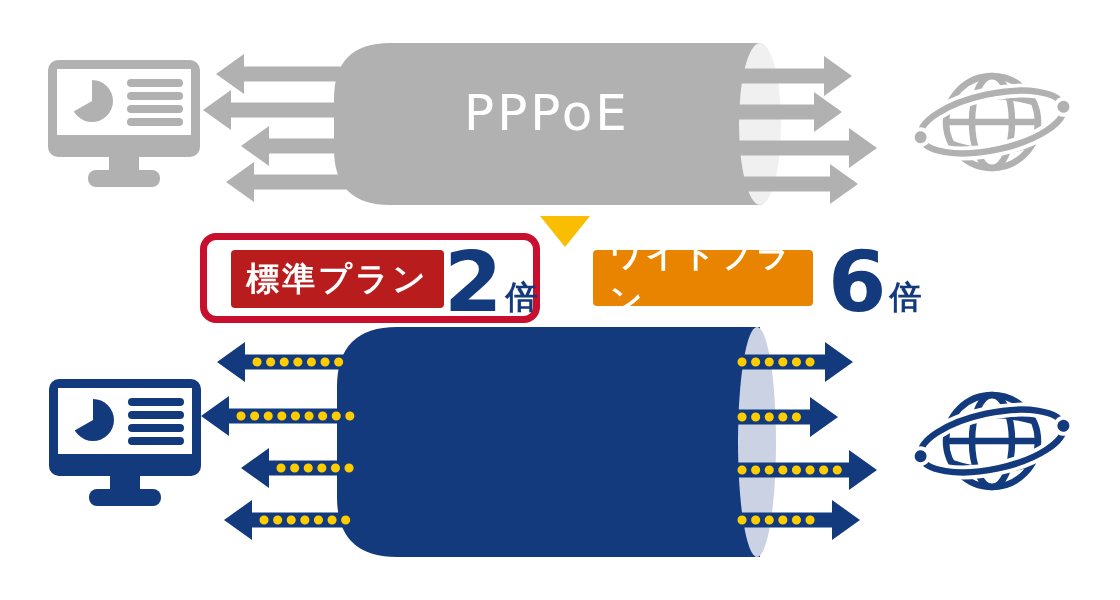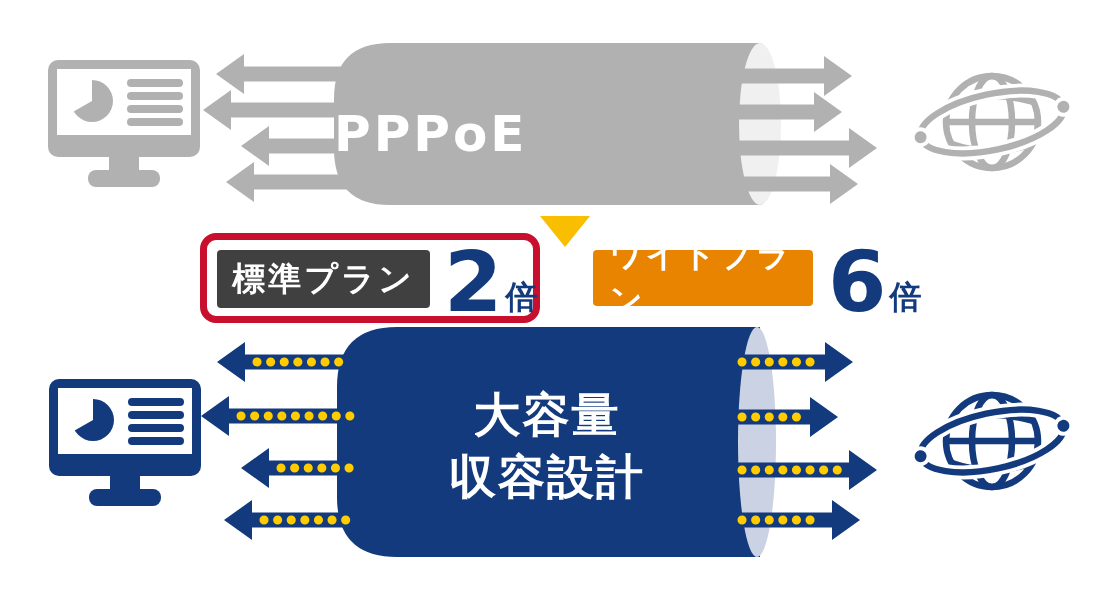--- a/index.html
+++ b/index.html
@@ -4,41 +4,41 @@
 <style>
   * { margin:0; padding:0; box-sizing:border-box; }
   html,body { background:#fff; }
   .stage {
     position:relative; width:1120px; height:600px; background:#ffffff;
     overflow:hidden; font-family:"DejaVu Sans","Liberation Sans",sans-serif;
   }
   .stage svg.layer { position:absolute; left:0; top:0; }
 
   .pipe-label {
-    position:absolute; left:334px; top:106px; width:426px;
-    text-align:left; font-size:50px; font-weight:bold; color:#fff;
+    position:absolute; left:334px; top:85px; width:426px;
+    text-align:center; font-size:50px; font-weight:normal; color:#fff;
     letter-spacing:3px; line-height:56px;
   }
   .capacity-label {
     position:absolute; left:337px; top:384px; width:420px;
     text-align:center; font-size:47px; font-weight:bold; color:#fff;
     line-height:62px; letter-spacing:2px;
   }
   .capacity-label span { display:block; }
 
   .plan-frame {
     position:absolute; left:200px; top:233px; width:340px; height:90px;
     background:#fff; border:7px solid #C8102E; border-radius:16px;
   }
   .badge {
     position:absolute; display:flex; align-items:center; justify-content:center;
     color:#fff; font-weight:bold; font-size:33px; letter-spacing:3px;
     border-radius:4px;
   }
-  .badge.green  { left:217px; top:250px; width:213px; height:58px; background:#404040; }
+  .badge.green  { left:231px; top:250px; width:213px; height:58px; background:#b91c1c; }
   .badge.orange { left:593px; top:250px; width:220px; height:56px; background:#E88400;padding-left:16px; }
 
   .multiplier {
     position:absolute; display:flex; align-items:flex-end; color:#123A7D;
   }
   .multiplier.std  { left:444px; top:241px; height:73px; }
   .multiplier.wide { left:828px; top:241px; height:73px; }
   .multiplier .num  { font-size:84px; font-weight:bold; line-height:64px; }
   .multiplier .unit { font-size:32px; font-weight:bold; line-height:32px; margin-left:3px; margin-bottom:1px; }
 </style>
@@ -169,18 +169,14 @@
     <span class="num">2</span>
     <span class="unit">倍</span>
   </div>
 
   <div class="badge orange">ワイドプラン</div>
   <div class="multiplier wide">
     <span class="num">6</span>
     <span class="unit">倍</span>
   </div>
 
-  <div class="capacity-label">
-    <span>大容量</span>
-    <span>収容設計</span>
-  </div>
 
 </div>
 
 </body></html>

